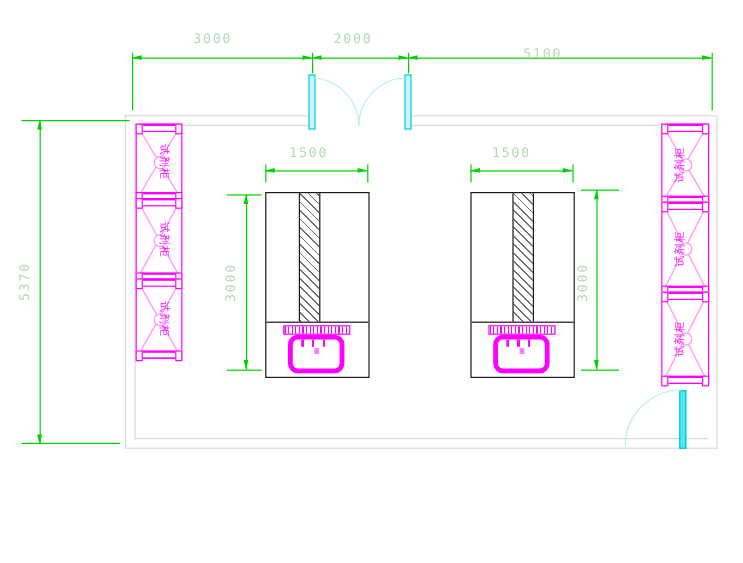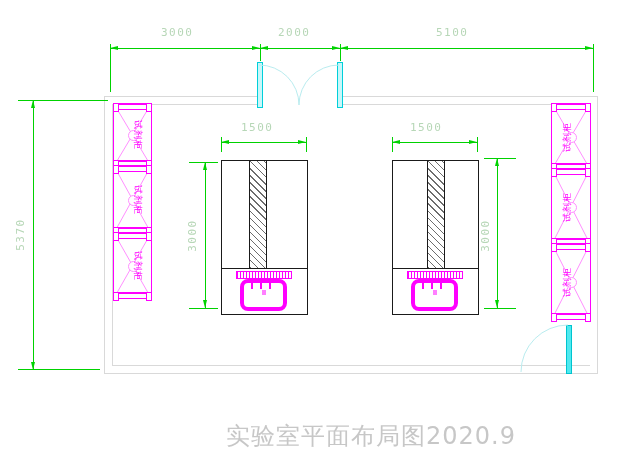--- a/index.html
+++ b/index.html
@@ -77,21 +77,21 @@
   <div class="arr a-l" style="left:260px;top:46px;"></div>
   <div class="arr a-r" style="left:332px;top:46px;"></div>
   <div class="arr a-l" style="left:340px;top:46px;"></div>
   <div class="arr a-r" style="left:585px;top:46px;"></div>
   <div class="gline" style="left:110px;top:44px;width:1px;height:48px;"></div>
   <div class="gline" style="left:260px;top:44px;width:1px;height:17px;"></div>
   <div class="gline" style="left:340px;top:44px;width:1px;height:17px;"></div>
   <div class="gline" style="left:593px;top:44px;width:1px;height:48px;"></div>
   <span class="dimtext" style="left:161px;top:26px;">3000</span>
   <span class="dimtext" style="left:278px;top:26px;">2000</span>
-  <span class="dimtext" style="left:436px;top:26px;">5100</span>
+  <span class="dimtext" style="left:436px;top:38px;">5100</span>
 
   <div class="gline" style="left:33px;top:100px;width:1px;height:270px;"></div>
   <div class="arr a-u" style="left:31px;top:100px;"></div>
   <div class="arr a-d" style="left:31px;top:362px;"></div>
   <div class="gline" style="left:18px;top:100px;width:90px;height:1px;"></div>
   <div class="gline" style="left:18px;top:369px;width:82px;height:1px;"></div>
   <span class="dimtext rot" style="left:4px;top:228px;">5370</span>
 
   <div class="jamb" style="left:257px;top:62px;width:4px;height:44px;"></div>
   <div class="jamb" style="left:337px;top:62px;width:4px;height:44px;"></div>
@@ -244,15 +244,14 @@
   <div class="gline" style="left:477px;top:137px;width:1px;height:15px;"></div>
   <span class="dimtext" style="left:410px;top:121px;">1500</span>
 
   <div class="gline" style="left:497px;top:158px;width:1px;height:150px;"></div>
   <div class="arr a-u" style="left:495px;top:158px;"></div>
   <div class="arr a-d" style="left:495px;top:300px;"></div>
   <div class="gline" style="left:484px;top:158px;width:32px;height:1px;"></div>
   <div class="gline" style="left:484px;top:308px;width:32px;height:1px;"></div>
   <span class="dimtext rot" style="left:469px;top:229px;">3000</span>
 
-  <div class="title">实验室平面布局图2020.9</div>
 
 </div>
 
 </body></html>

